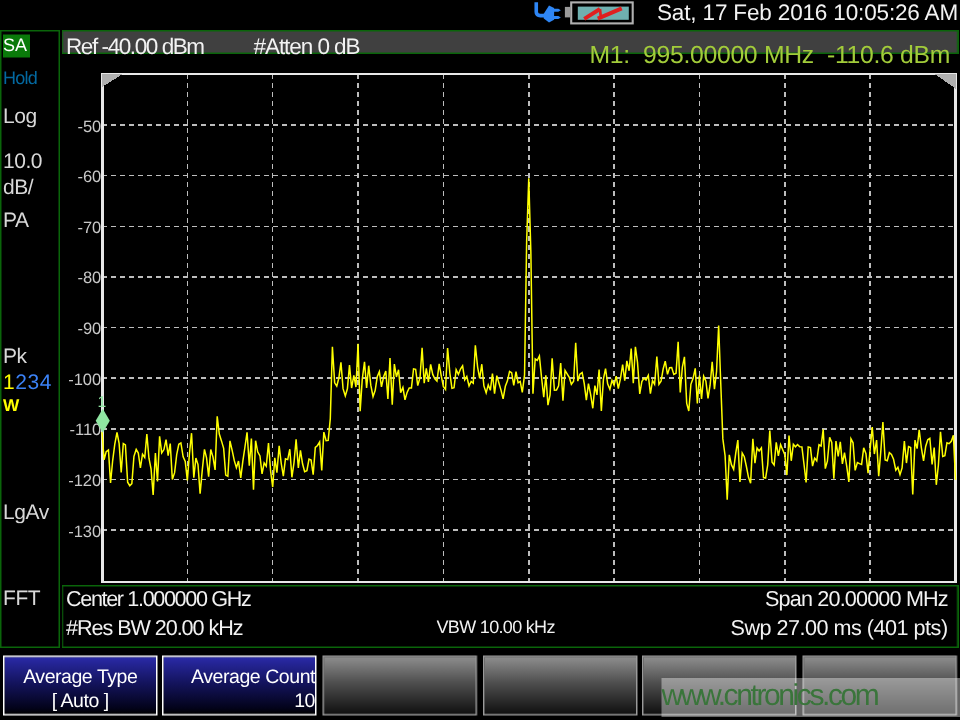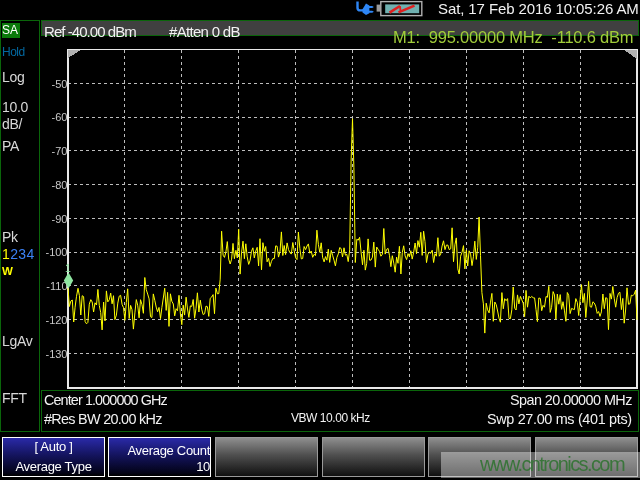--- a/index.html
+++ b/index.html
@@ -88,25 +88,25 @@
 
 <div class="abs" style="left:41px;top:390px;width:598px;height:42px;border:1px solid #0a650a;background:#000">
   <div class="abs w" style="left:2px;top:1px;font-size:14.4px;letter-spacing:-0.9px">Center 1.000000 GHz</div>
   <div class="abs w" style="right:6px;top:1px;font-size:14.4px;letter-spacing:-0.55px">Span 20.00000 MHz</div>
   <div class="abs w" style="left:2px;top:20px;font-size:14.4px;letter-spacing:-0.7px">#Res BW 20.00 kHz</div>
   <div class="abs w" style="left:249px;top:20px;font-size:12px;letter-spacing:-0.45px">VBW 10.00 kHz</div>
   <div class="abs w" style="right:6px;top:20px;font-size:14.4px;letter-spacing:-0.33px">Swp 27.00 ms (401 pts)</div>
 </div>
 
 <div class="abs" style="left:2px;top:437px;width:103px;height:40px;border:1px solid #fff;background:linear-gradient(180deg,#2a2aa8 0%,#14145e 45%,#03031a 90%,#000 100%);color:#fff;font-size:13px;text-align:center;letter-spacing:-0.3px">
+    <div style="margin-top:5px">Average Type</div>
     <div style="margin-top:1px">[ Auto ]</div>
-    <div style="margin-top:5px">Average Type</div>
   </div>
 <div class="abs" style="left:108px;top:437px;width:103px;height:40px;border:1px solid #fff;background:linear-gradient(180deg,#2a2aa8 0%,#14145e 45%,#03031a 90%,#000 100%);color:#fff;font-size:13px;text-align:right;letter-spacing:-0.3px">
     <div style="margin-top:5px">Average Count</div>
     <div style="margin-top:1px">10</div>
   </div>
 <div class="abs" style="left:215px;top:437px;width:103px;height:40px;border:1px solid #9a9a9a;background:linear-gradient(180deg,#8e8e8e 0%,#4f4f4f 45%,#101010 100%)"></div>
 <div class="abs" style="left:322px;top:437px;width:103px;height:40px;border:1px solid #9a9a9a;background:linear-gradient(180deg,#8e8e8e 0%,#4f4f4f 45%,#101010 100%)"></div>
 <div class="abs" style="left:428px;top:437px;width:103px;height:40px;border:1px solid #9a9a9a;background:linear-gradient(180deg,#8e8e8e 0%,#4f4f4f 45%,#101010 100%)"></div>
 <div class="abs" style="left:535px;top:437px;width:103px;height:40px;border:1px solid #9a9a9a;background:linear-gradient(180deg,#8e8e8e 0%,#4f4f4f 45%,#101010 100%)"></div>
 
-<div class="abs" style="left:441px;top:452px;width:199px;height:26px;background:rgba(255,255,255,0.40);color:#3a753b;font-size:20px;line-height:25px;text-align:left;padding-left:39px;letter-spacing:-1.6px">www.cntronics.com</div>
+<div class="abs" style="left:441px;top:452px;width:199px;height:26px;background:rgba(255,255,255,0.40);color:#3a753b;font-size:20px;line-height:25px;text-align:left;letter-spacing:-1.6px">www.cntronics.com</div>
 
 </body></html>

